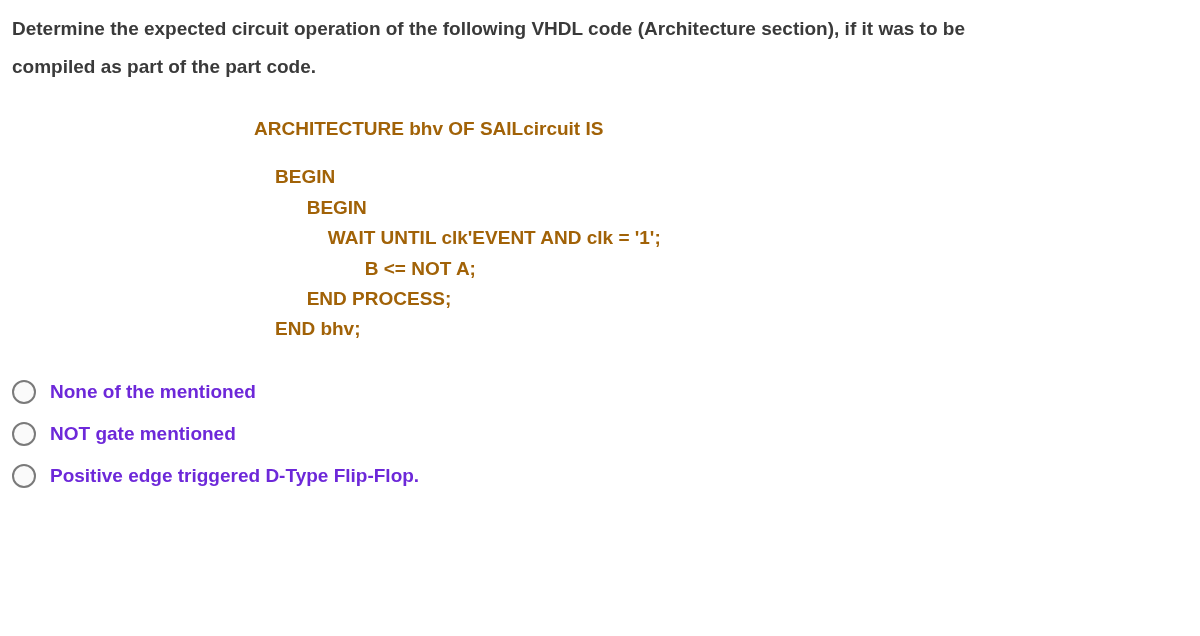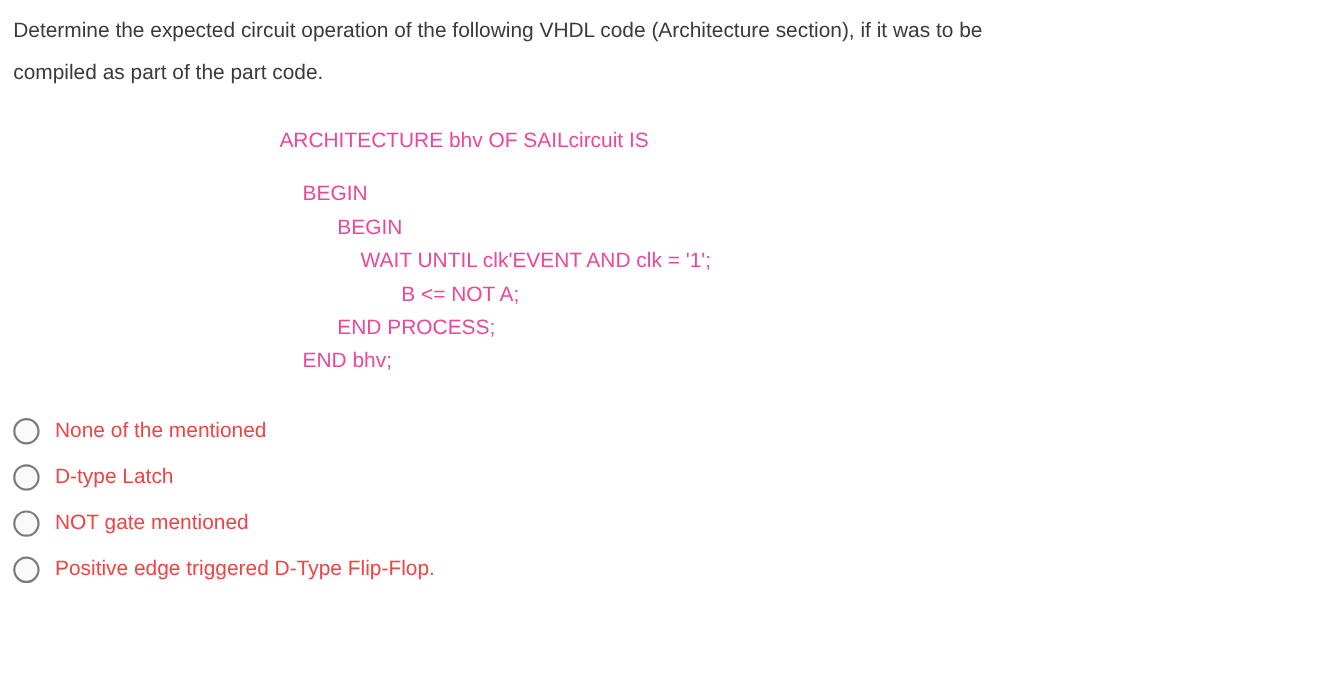--- a/index.html
+++ b/index.html
@@ -1,39 +1,40 @@
 <!DOCTYPE html>
 <html><head>
   <meta charset="utf-8">
   <style>
     * {
       margin: 0;
       padding: 0;
       box-sizing: border-box;
+      font-weight: bold;
     }
     body {
       font-family: Arial, Helvetica, sans-serif;
       background: #ffffff;
       padding: 10px 12px;
       color: #3a3a3a;
       width: 1200px;
       height: 636px;
     }
     .question-text {
       font-size: 19px;
       line-height: 2.0;
       color: #3a3a3a;
       margin-bottom: 28px;
     }
     .code-block {
       margin-left: 230px;
       margin-bottom: 35px;
       font-size: 19px;
       line-height: 1.6;
-      color: #ec4899;
+      color: #a16207;
       font-family: Arial, Helvetica, sans-serif;
     }
     .code-line {
       white-space: pre;
       margin-left: 33px;
     }
     .arch-line {
       margin-bottom: 18px;
       margin-left: 12px;
     }
@@ -50,21 +51,21 @@
       width: 24px;
       height: 24px;
       border: 2px solid #7a7a7a;
       border-radius: 50%;
       margin-right: 14px;
       flex-shrink: 0;
       background: #fafafa;
     }
     .option-label {
       font-size: 19px;
-      color: #ef4444;
+      color: #6d28d9;
     }
   </style>
 </head>
 <body>
 
 <div class="question-text">
   <span>Determine the expected circuit operation of the following VHDL code (Architecture section), if it was to be</span><br>
   <span>compiled as part of the part code.</span>
 </div>
 
@@ -78,23 +79,19 @@
   <div class="code-line">END bhv;</div>
 </div>
 
 <div class="options">
   <div class="option">
     <div class="radio"></div>
     <span class="option-label">None of the mentioned</span>
   </div>
   <div class="option">
     <div class="radio"></div>
-    <span class="option-label">D-type Latch</span>
-  </div>
-  <div class="option">
-    <div class="radio"></div>
     <span class="option-label">NOT gate mentioned</span>
   </div>
   <div class="option">
     <div class="radio"></div>
     <span class="option-label">Positive edge triggered D-Type Flip-Flop.</span>
   </div>
 </div>
 
 </body></html>

